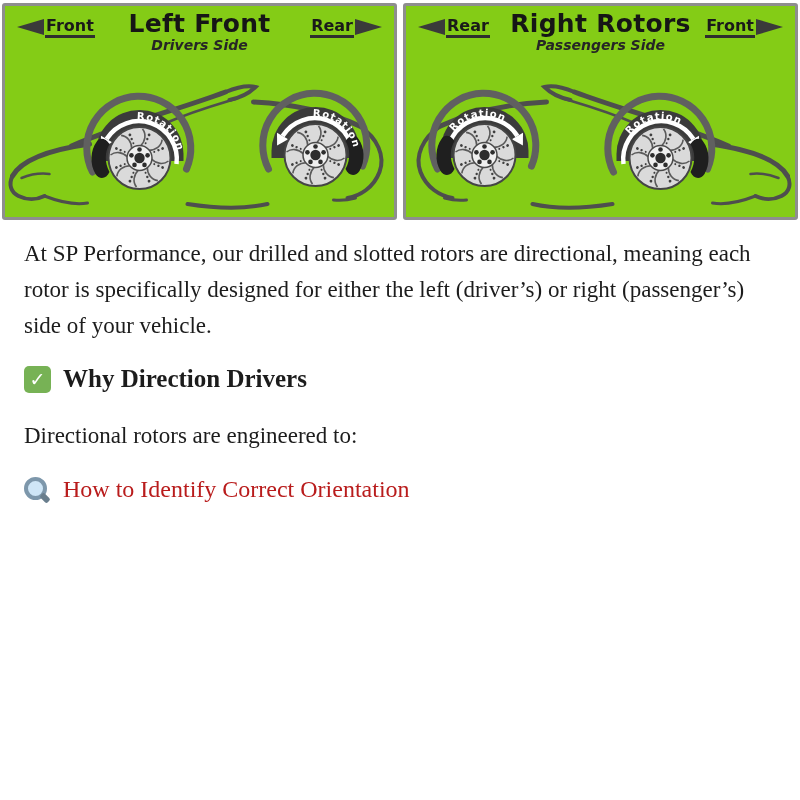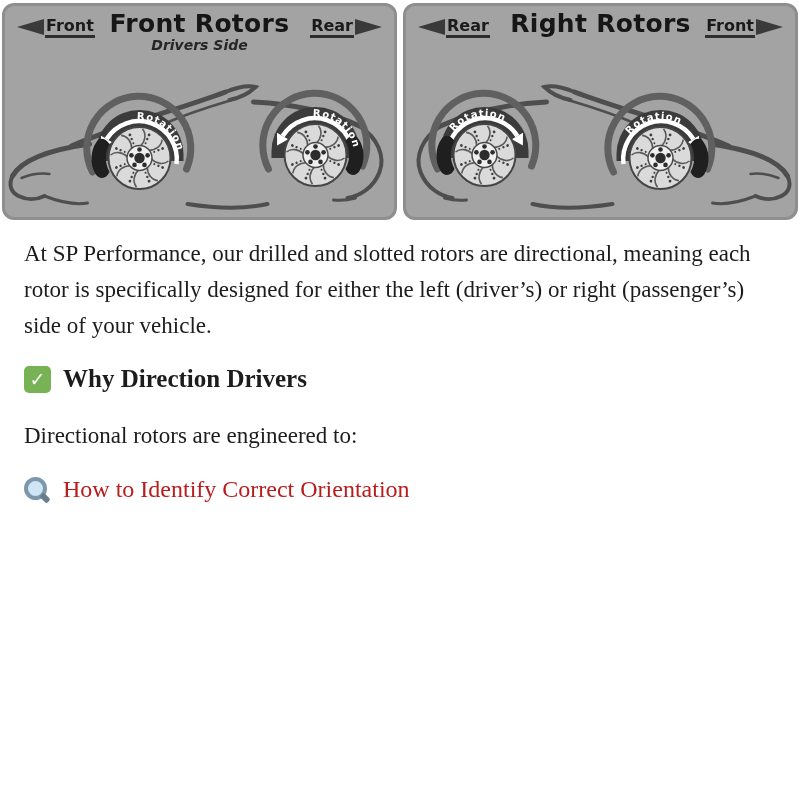--- a/index.html
+++ b/index.html
@@ -1,20 +1,20 @@
 <!DOCTYPE html>
 <html><head>
 <meta charset="utf-8">
 <style>
   html,body{margin:0;padding:0;background:#ffffff;}
   body{width:800px;height:800px;overflow:hidden;font-family:"Liberation Serif",serif;color:#1c1c1c;}
 
   
   .figure{display:flex;gap:6px;padding:3px 2px;}
-  .panel{flex:1;border:3px solid #8e8e8e;border-radius:12px;background:#a3a3a3;height:211px;overflow:hidden;}
+  .panel{flex:1;border:3px solid #8e8e8e;border-radius:3px;background:#84cc16;height:211px;overflow:hidden;}
   .panel-header{position:relative;height:52px;font-family:"DejaVu Sans",sans-serif;}
   .panel-titles{text-align:center;padding-top:5px;}
   .panel-title{font-size:25px;font-weight:bold;letter-spacing:.3px;color:#161616;line-height:1.05;}
   .panel-subtitle{font-size:14px;font-weight:bold;font-style:italic;color:#262626;line-height:1.15;}
   .dir{position:absolute;top:11px;display:flex;align-items:center;gap:1px;}
   .dir-left{left:12px;}
   .dir-right{right:12px;}
   .dir-label{font-size:16px;font-weight:bold;color:#1a1a1a;border-bottom:3px solid #2e2e2e;line-height:1.1;padding:0 1px;}
   .tri{width:0;height:0;border-top:8px solid transparent;border-bottom:8px solid transparent;}
   .tri-left{border-right:27px solid #3a3a3a;}
@@ -114,21 +114,21 @@
 
 <div class="figure">
 
   <div class="panel">
     <div class="panel-header">
       <div class="dir dir-left">
         <span class="tri tri-left"></span>
         <span class="dir-label">Front</span>
       </div>
       <div class="panel-titles">
-        <div class="panel-title">Front Rotors</div>
+        <div class="panel-title">Left Front</div>
         <div class="panel-subtitle">Drivers Side</div>
       </div>
       <div class="dir dir-right">
         <span class="dir-label">Rear</span>
         <span class="tri tri-right"></span>
       </div>
     </div>
     <svg class="car" viewBox="0 0 384 153">
       <use href="#car-body"></use>
       <g transform="translate(132,100)">
@@ -145,20 +145,21 @@
   </div>
 
   <div class="panel">
     <div class="panel-header">
       <div class="dir dir-left">
         <span class="tri tri-left"></span>
         <span class="dir-label">Rear</span>
       </div>
       <div class="panel-titles">
         <div class="panel-title">Right Rotors</div>
+        <div class="panel-subtitle">Passengers Side</div>
       </div>
       <div class="dir dir-right">
         <span class="dir-label">Front</span>
         <span class="tri tri-right"></span>
       </div>
     </div>
     <svg class="car" viewBox="0 0 384 153">
       <g transform="translate(384,0) scale(-1,1)">
           <use href="#car-body"></use>
         </g>

